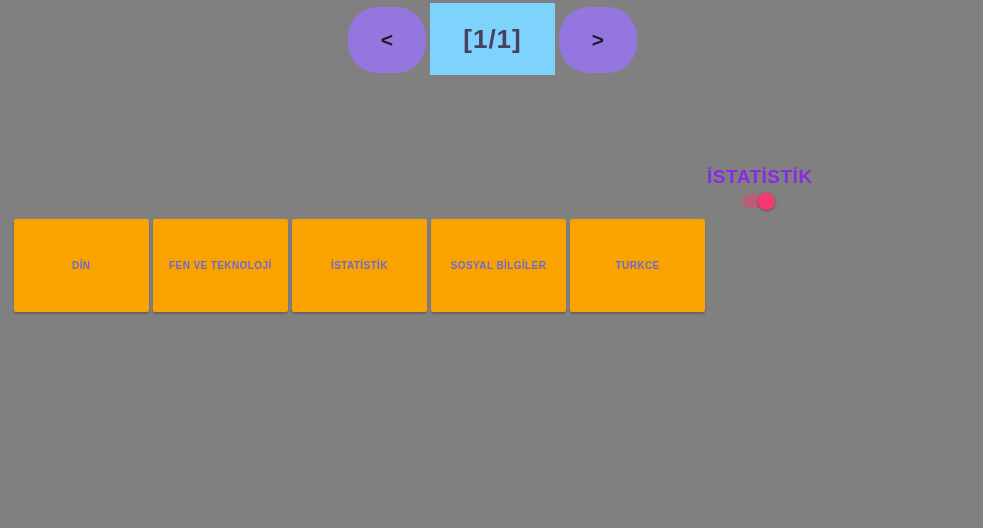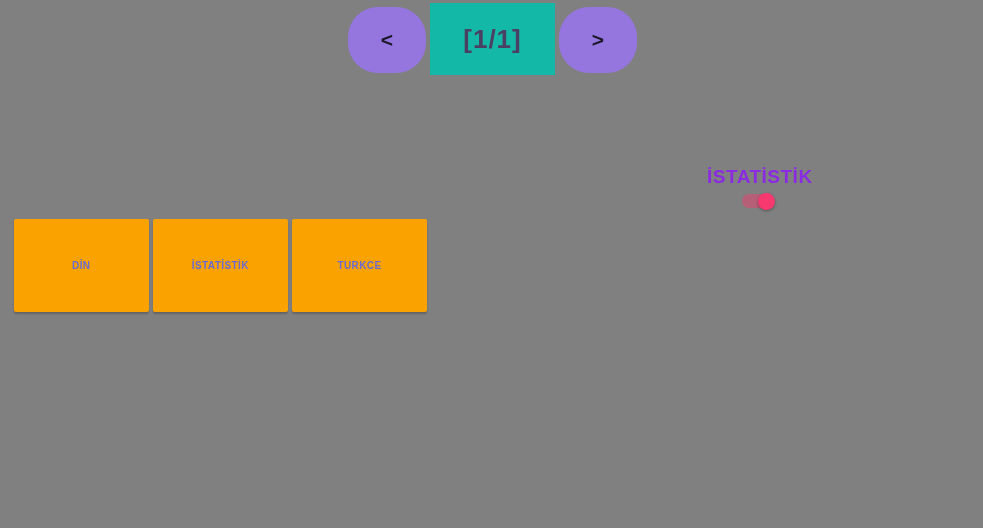--- a/index.html
+++ b/index.html
@@ -26,21 +26,21 @@
     font-size: 21px;
     cursor: pointer;
     display: flex; align-items: center; justify-content: center;
   }
   .pager-btn.prev { left: 348px; }
   .pager-btn.next { left: 559px; }
   .page-indicator {
     position: absolute;
     left: 430px; top: 3px;
     width: 125px; height: 72px;
-    background: #14b8a6;
+    background: #7dd3fc;
     color: #4a4063;
     font-weight: bold;
     font-size: 26px;
     display: flex; align-items: center; justify-content: center;
     letter-spacing: 1px;
   }
 
   
   .stats-label {
     position: absolute;
@@ -115,17 +115,19 @@
 
   <div class="stats-label">İSTATİSTİK</div>
 
   <div class="stats-toggle">
     <div class="track"></div>
     <div class="thumb"></div>
   </div>
 
   <div class="subjects">
     <button class="subject-btn">DİN</button>
+    <button class="subject-btn">FEN VE TEKNOLOJİ</button>
     <button class="subject-btn">İSTATİSTİK</button>
+    <button class="subject-btn">SOSYAL BİLGİLER</button>
     <button class="subject-btn">TURKCE</button>
   </div>
 
 </div>
 
 </body></html>

